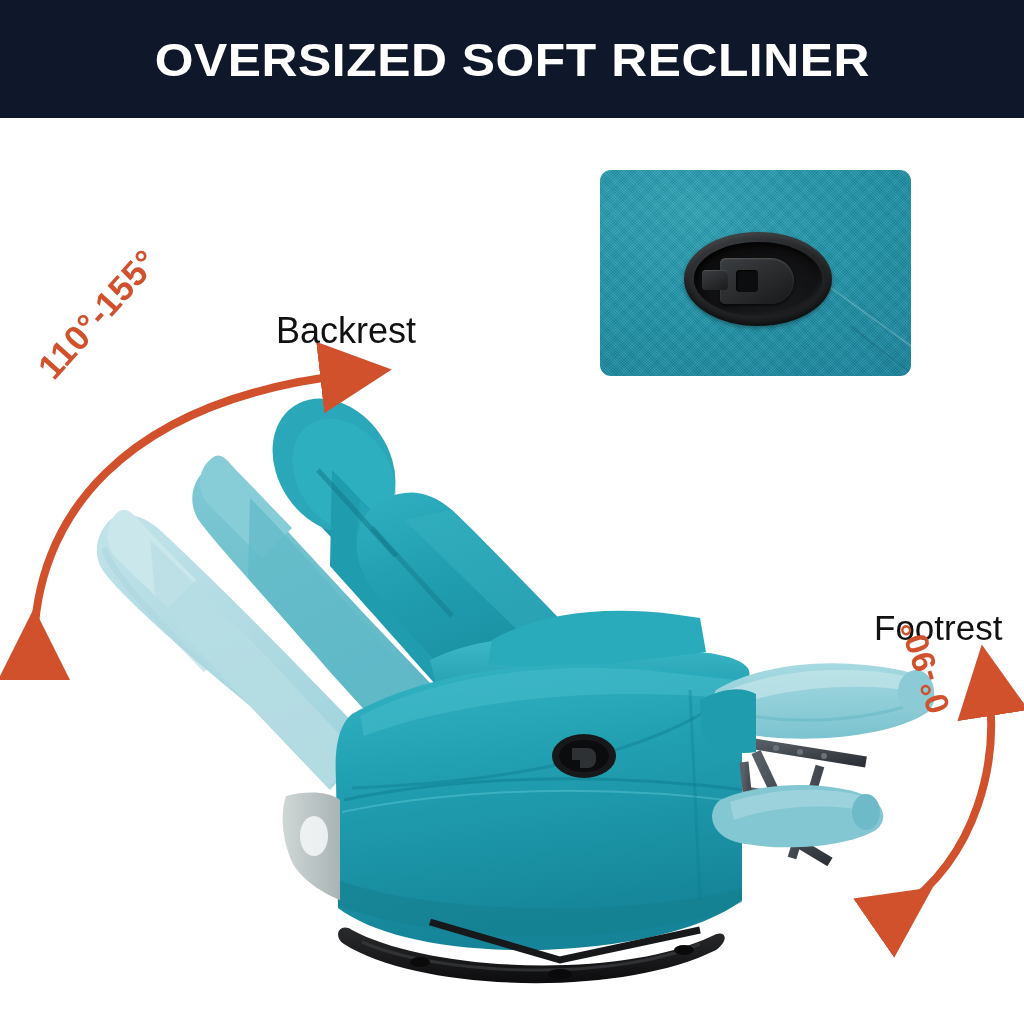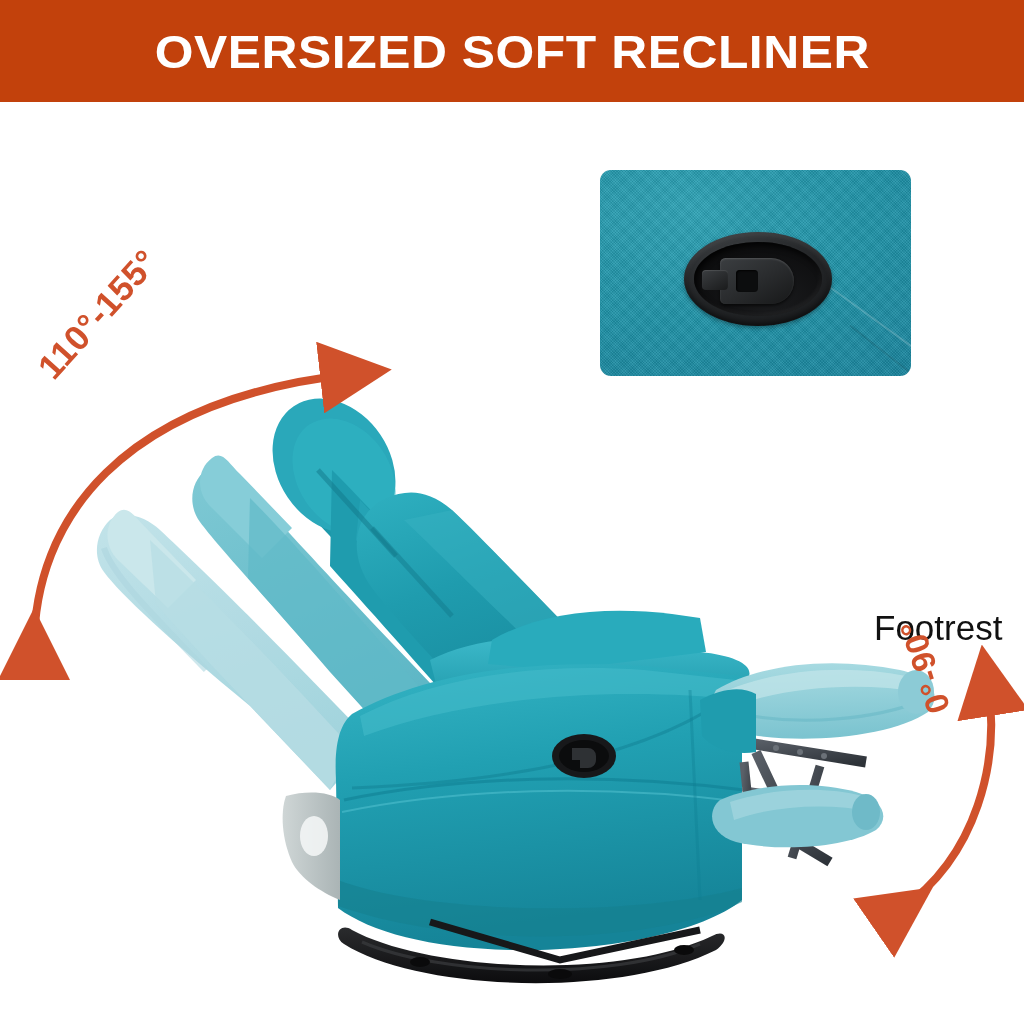--- a/index.html
+++ b/index.html
@@ -5,22 +5,22 @@
   html,body{margin:0;padding:0;}
   body{
     width:1024px;height:1024px;background:#ffffff;
     font-family:"Liberation Sans", sans-serif;
     overflow:hidden;position:relative;
   }
   .stage{position:relative;width:1024px;height:1024px;background:#fff;overflow:hidden;}
 
   
   .banner{
-    position:absolute;left:0;top:0;width:1024px;height:102px;
-    background:#c2410c;display:flex;align-items:center;justify-content:center;
+    position:absolute;left:0;top:0;width:1024px;height:118px;
+    background:#0f172a;display:flex;align-items:center;justify-content:center;
   }
   .banner-title{
     color:#ffffff;font-weight:bold;font-size:47px;letter-spacing:0.5px;
     font-family:"Liberation Sans", sans-serif;
     transform:scaleX(1.06);white-space:nowrap;
   }
 
   
   .inset{
     position:absolute;left:600px;top:170px;width:311px;height:206px;
@@ -282,20 +282,21 @@
       <marker id="headL" markerWidth="9" markerHeight="9" refX="4" refY="4.5" orient="auto">
         <path d="M0,0 L9,4.5 L0,9 Z" fill="#d0512b"></path>
       </marker>
     </defs>
 
     <path d="M34 648 C 34 520 120 400 352 374" stroke="#d0512b" stroke-width="8" fill="none" stroke-linecap="butt" marker-start="url(#headL)" marker-end="url(#headR)"></path>
 
     <path d="M900 910 C 978 856 1000 760 988 684" stroke="#d0512b" stroke-width="8" fill="none" stroke-linecap="butt" marker-start="url(#headL)" marker-end="url(#headR)"></path>
   </svg>
 
+  <div class="lbl-backrest">Backrest</div>
   <div class="ang-back">110°-155°</div>
 
   <div class="lbl-footrest">Footrest</div>
   <div class="ang-foot">0°-90°</div>
 
   <div class="inset">
     <div class="inset-seam"></div>
     <div class="inset-seam2"></div>
     <div class="handle-oval">
       <div class="handle-inner">

